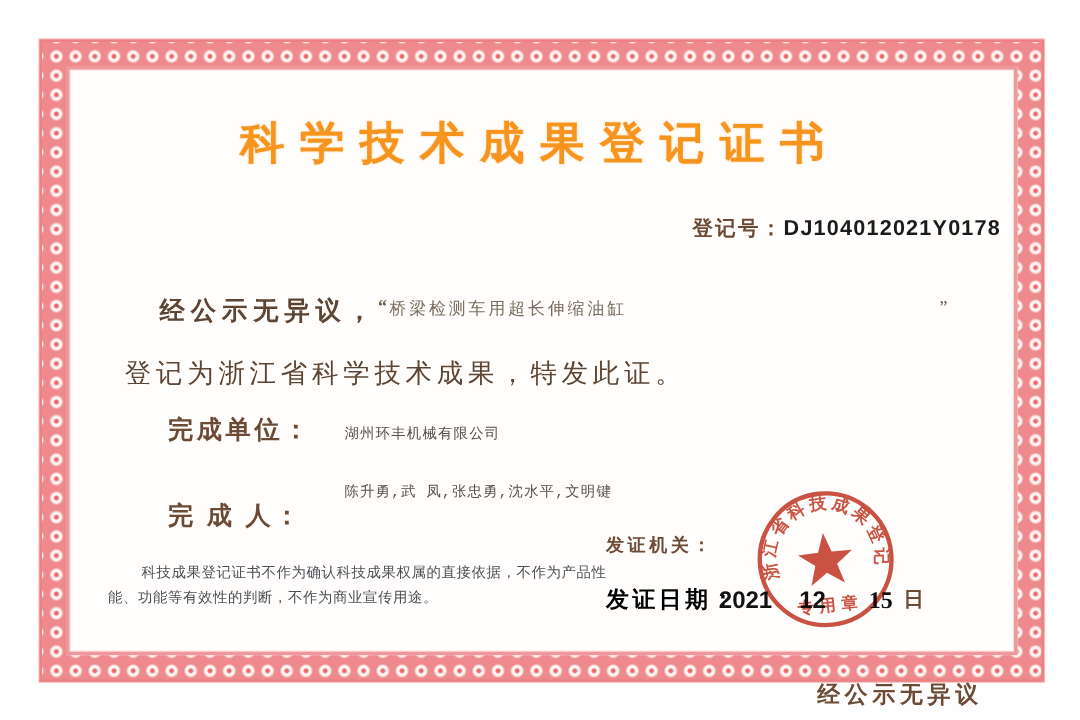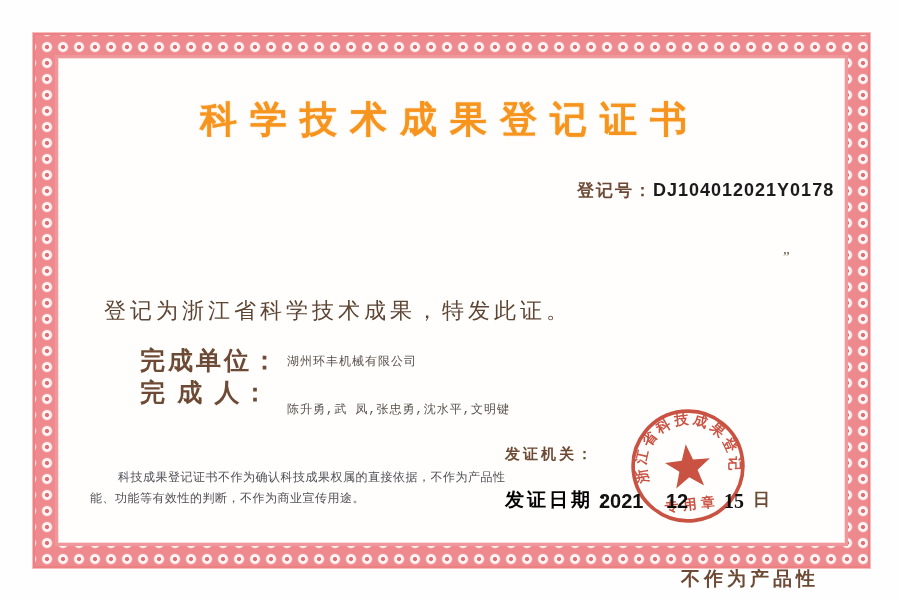--- a/index.html
+++ b/index.html
@@ -36,24 +36,24 @@
   .reg-number{font-size:18px;font-weight:bold;color:#1b1b1b;letter-spacing:1px;
     font-family:"Liberation Sans","DejaVu Sans",sans-serif;}
   .s1{position:absolute;top:245px;left:133px;white-space:nowrap;
     font-size:21px;font-weight:bold;color:#5d4433;letter-spacing:5px;}
   .s1 .oq{font-size:15px;vertical-align:6px;letter-spacing:2px;color:#6d5a47;}
   .project{font-size:14px;font-weight:normal;color:#776c5f;letter-spacing:2.5px;
     position:relative;top:-4px;}
   .cq{position:absolute;top:249px;left:783px;font-size:15px;color:#6d5a47;}
   .s2{position:absolute;top:296px;left:104px;white-space:nowrap;
     font-size:22px;font-weight:normal;color:#5d4433;letter-spacing:4px;}
-  .field-label{position:absolute;font-size:25px;font-weight:bold;color:#6d4a35;
+  .field-label{position:absolute;font-size:21px;font-weight:bold;color:#6d4a35;
     letter-spacing:3px;white-space:nowrap;}
   .unit-label{top:344px;left:140px;}
-  .people-label{top:376px;left:140px;}
+  .people-label{top:416px;left:140px;}
   .field-value{position:absolute;font-size:12px;color:#565049;letter-spacing:1px;
     white-space:nowrap;font-family:Liberation Mono, monospace;}
   .unit-value{top:353px;left:287px;}
   .people-value{top:401px;left:287px;}
   .issuer-label{position:absolute;top:445px;left:505px;font-size:15px;font-weight:bold;
     color:#6d4a35;letter-spacing:3px;white-space:nowrap;}
   .date-label{position:absolute;top:487px;left:505px;font-size:19px;font-weight:bold;
     color:#000000;letter-spacing:3px;white-space:nowrap;}
   .date-num{position:absolute;font-size:20px;font-weight:bold;color:#121212;
     font-family:"Liberation Sans","DejaVu Sans",sans-serif;}
@@ -98,41 +98,44 @@
   <div class="frame">
     <div class="inner"></div>
   </div>
 
   <div class="title">科学技术成果登记证书</div>
 
   <div class="reg">
     <span class="reg-label">登记号：</span><span class="reg-number">DJ104012021Y0178</span>
   </div>
 
+  <div class="s1">
+    <span>经公示无异议，</span><span class="oq">“</span><span class="project">桥梁检测车用超长伸缩油缸</span>
+  </div>
   <div class="cq">”</div>
 
   <div class="s2">登记为浙江省科学技术成果，特发此证。</div>
 
   <div class="field-label unit-label">完成单位：</div>
   <div class="field-value unit-value">湖州环丰机械有限公司</div>
 
   <div class="field-label people-label">完 成 人：</div>
   <div class="field-value people-value">陈升勇,武 凤,张忠勇,沈水平,文明键</div>
 
   <div class="issuer-label">发证机关：</div>
   <div class="date-label">发证日期：</div>
   <div class="date-num date-year">2021</div>
   <div class="date-num date-month">12</div>
   <div class="date-num date-day">15</div>
   <div class="date-day-unit">日</div>
 
   <div class="disclaimer disc1">科技成果登记证书不作为确认科技成果权属的直接依据，不作为产品性</div>
   <div class="disclaimer disc2">能、功能等有效性的判断，不作为商业宣传用途。</div>
 
-  <div class="footer">不作为产品性</div>
+  <div class="footer">经公示无异议</div>
 
   <svg class="seal" viewBox="0 0 140 140">
     <circle cx="70" cy="70" r="60" fill="none" stroke="#c23a29" stroke-width="4"></circle>
     <path id="sealArc" d="M 34.8,99.6 A 46,46 0 1 1 105.2,99.6" fill="none"></path>
     <text font-size="15.5" fill="#c23a29" font-weight="bold" letter-spacing="3.5" font-family="Liberation Serif, DejaVu Serif, serif">
       <textPath href="#sealArc" startOffset="50%" text-anchor="middle">浙江省科技成果登记</textPath>
     </text>
     <polygon fill="#c23a29" points="70,46 76.2,63.5 94.7,64 80,75.2 85.3,93 70,82.5 54.7,93 60,75.2 45.3,64 63.8,63.5"></polygon>
     <text x="70" y="117" text-anchor="middle" font-size="15" fill="#c23a29" font-weight="bold" letter-spacing="5" font-family="Liberation Serif, DejaVu Serif, serif">专用章</text>
   </svg>

